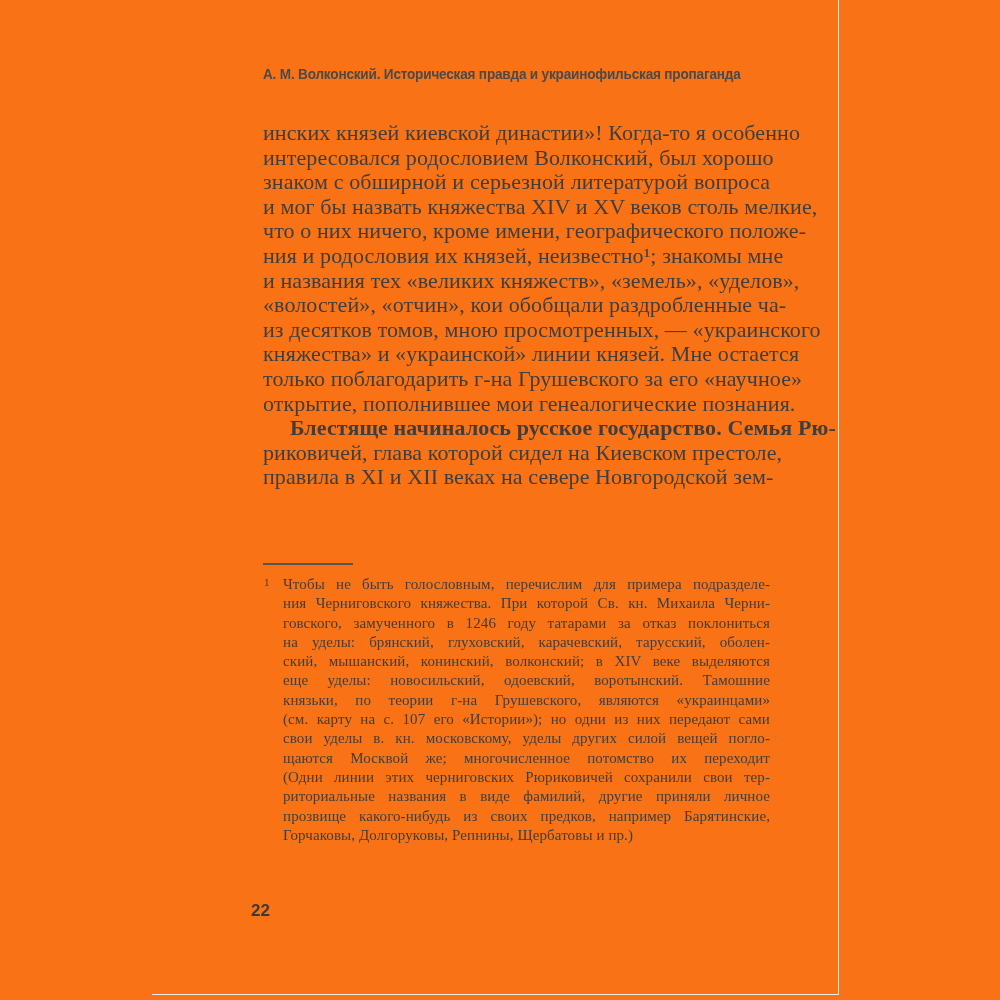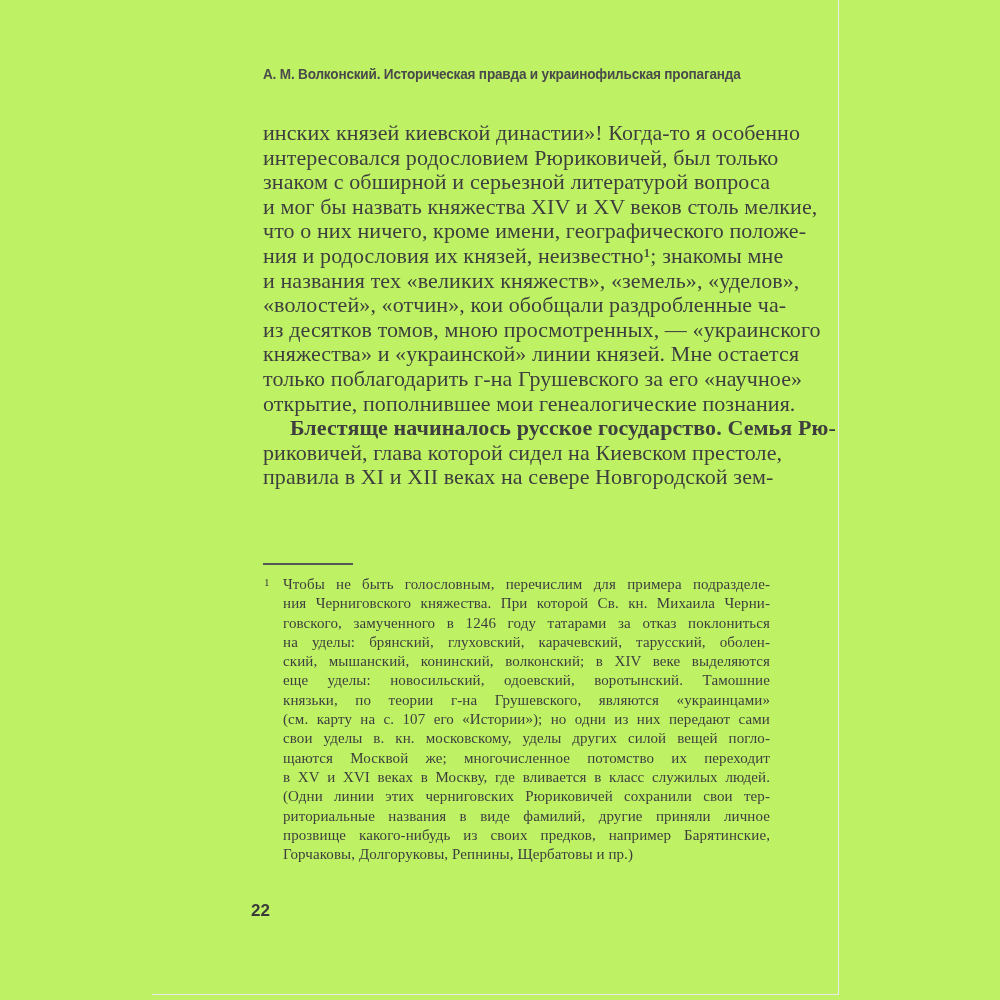--- a/index.html
+++ b/index.html
@@ -4,21 +4,21 @@
 <style>
   html, body {
     margin: 0;
     padding: 0;
     background: #ffffff;
   }
   #canvas {
     position: relative;
     width: 1000px;
     height: 1000px;
-    background: #bef264;
+    background: #f97316;
     overflow: hidden;
     font-family: "Liberation Serif", serif;
   }
   
   .edge-right {
     position: absolute;
     left: 838px; top: 0; width: 1px; height: 995px;
     background: #ececec;
   }
   .edge-bottom {
@@ -104,21 +104,21 @@
 <body>
 
 <div id="canvas">
   <div class="edge-right"></div>
   <div class="edge-bottom"></div>
 
   <div class="running-header">А. М. Волконский. Историческая правда и украинофильская пропаганда</div>
 
   <div class="body-text">
       <div class="line">инских князей киевской династии»! Когда-то я особенно</div>
-      <div class="line">интересовался родословием Рюриковичей, был только</div>
+      <div class="line">интересовался родословием Волконский, был хорошо</div>
       <div class="line">знаком с обширной и серьезной литературой вопроса</div>
       <div class="line">и мог бы назвать княжества XIV и XV веков столь мелкие,</div>
       <div class="line">что о них ничего, кроме имени, географического положе-</div>
       <div class="line">ния и родословия их князей, неизвестно¹; знакомы мне</div>
       <div class="line">и названия тех «великих княжеств», «земель», «уделов»,</div>
       <div class="line">«волостей», «отчин», кои обобщали раздробленные ча-</div>
       <div class="line">из десятков томов, мною просмотренных, — «украинского</div>
       <div class="line">княжества» и «украинской» линии князей. Мне остается</div>
       <div class="line">только поблагодарить г-на Грушевского за его «научное»</div>
       <div class="line para-end">открытие, пополнившее мои генеалогические познания.</div>
@@ -135,21 +135,20 @@
     <div class="line">Чтобы не быть голословным, перечислим для примера подразделе-</div>
         <div class="line">ния Черниговского княжества. При которой Св. кн. Михаила Черни-</div>
         <div class="line">говского, замученного в 1246 году татарами за отказ поклониться</div>
         <div class="line">на уделы: брянский, глуховский, карачевский, тарусский, оболен-</div>
         <div class="line">ский, мышанский, конинский, волконский; в XIV веке выделяются</div>
         <div class="line">еще уделы: новосильский, одоевский, воротынский. Тамошние</div>
         <div class="line">князьки, по теории г-на Грушевского, являются «украинцами»</div>
         <div class="line">(см. карту на с. 107 его «Истории»); но одни из них передают сами</div>
         <div class="line">свои уделы в. кн. московскому, уделы других силой вещей погло-</div>
         <div class="line">щаются Москвой же; многочисленное потомство их переходит</div>
-        <div class="line">в XV и XVI веках в Москву, где вливается в класс служилых людей.</div>
         <div class="line">(Одни линии этих черниговских Рюриковичей сохранили свои тер-</div>
         <div class="line">риториальные названия в виде фамилий, другие приняли личное</div>
         <div class="line">прозвище какого-нибудь из своих предков, например Барятинские,</div>
         <div class="line para-end">Горчаковы, Долгоруковы, Репнины, Щербатовы и пр.)</div>
       </div>
   </div>
 
   <div class="page-number">22</div>
 </div>
 

